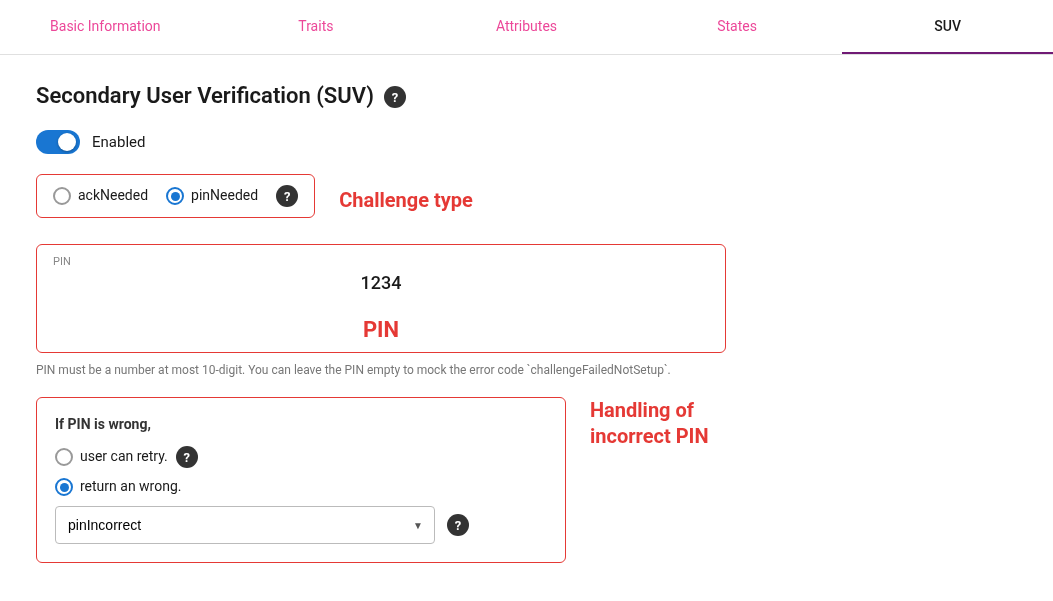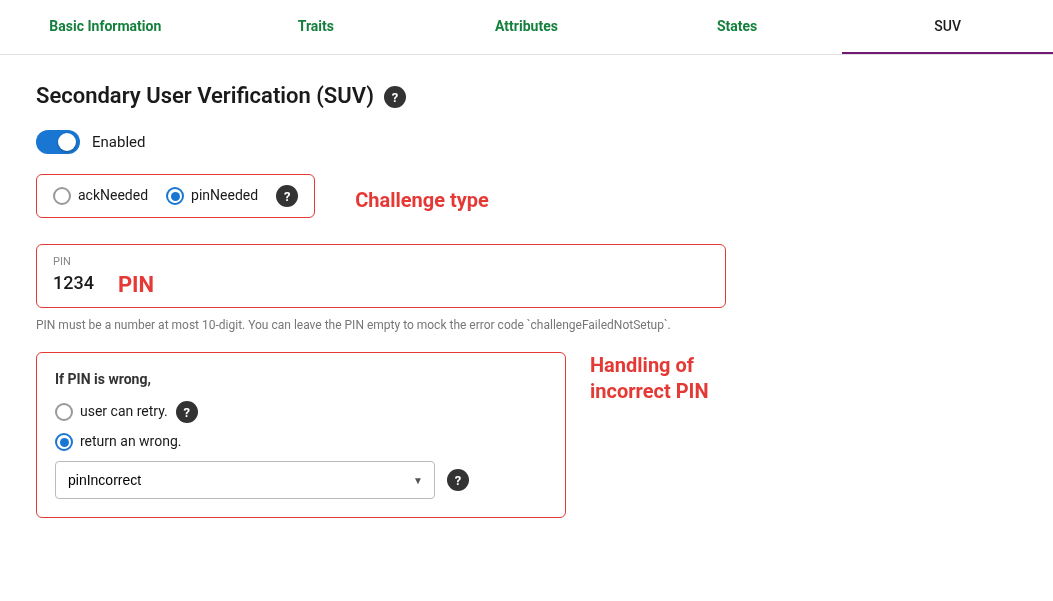--- a/index.html
+++ b/index.html
@@ -15,25 +15,24 @@
     .tabs {
       display: flex;
       border-bottom: 1px solid #e0e0e0;
       background: #fff;
     }
     .tab {
       flex: 1;
       text-align: center;
       padding: 18px 10px;
       font-size: 14px;
-      color: #15803d;
+      color: #ec4899;
       cursor: pointer;
       border-bottom: 2px solid transparent;
       user-select: none;
-      font-weight: bold;
     }
     .tab.active {
       color: #1a1a1a;
       border-bottom: 2px solid #701a75;
       font-weight: 500;
     }
 
     
     .content {
       padding: 28px 36px;
@@ -122,21 +121,21 @@
     }
     .radio-label {
       font-size: 14px;
     }
 
     
     .challenge-label {
       color: #e53935;
       font-size: 20px;
       font-weight: 700;
-      margin-left: 40px;
+      margin-left: 24px;
       align-self: center;
     }
     .challenge-row {
       display: flex;
       align-items: center;
       margin-bottom: 18px;
     }
 
     
     .pin-section {
@@ -147,21 +146,23 @@
       margin-bottom: 10px;
       background: #fff;
     }
     .pin-label-text {
       font-size: 11px;
       color: #888;
       margin-bottom: 4px;
     }
     .pin-value-row {
       display: flex;
+      align-items: center;
       gap: 24px;
+      flex-direction: column;
     }
     .pin-value {
       font-size: 18px;
       font-weight: 500;
     }
     .pin-display-label {
       color: #e53935;
       font-size: 22px;
       font-weight: 700;
     }

